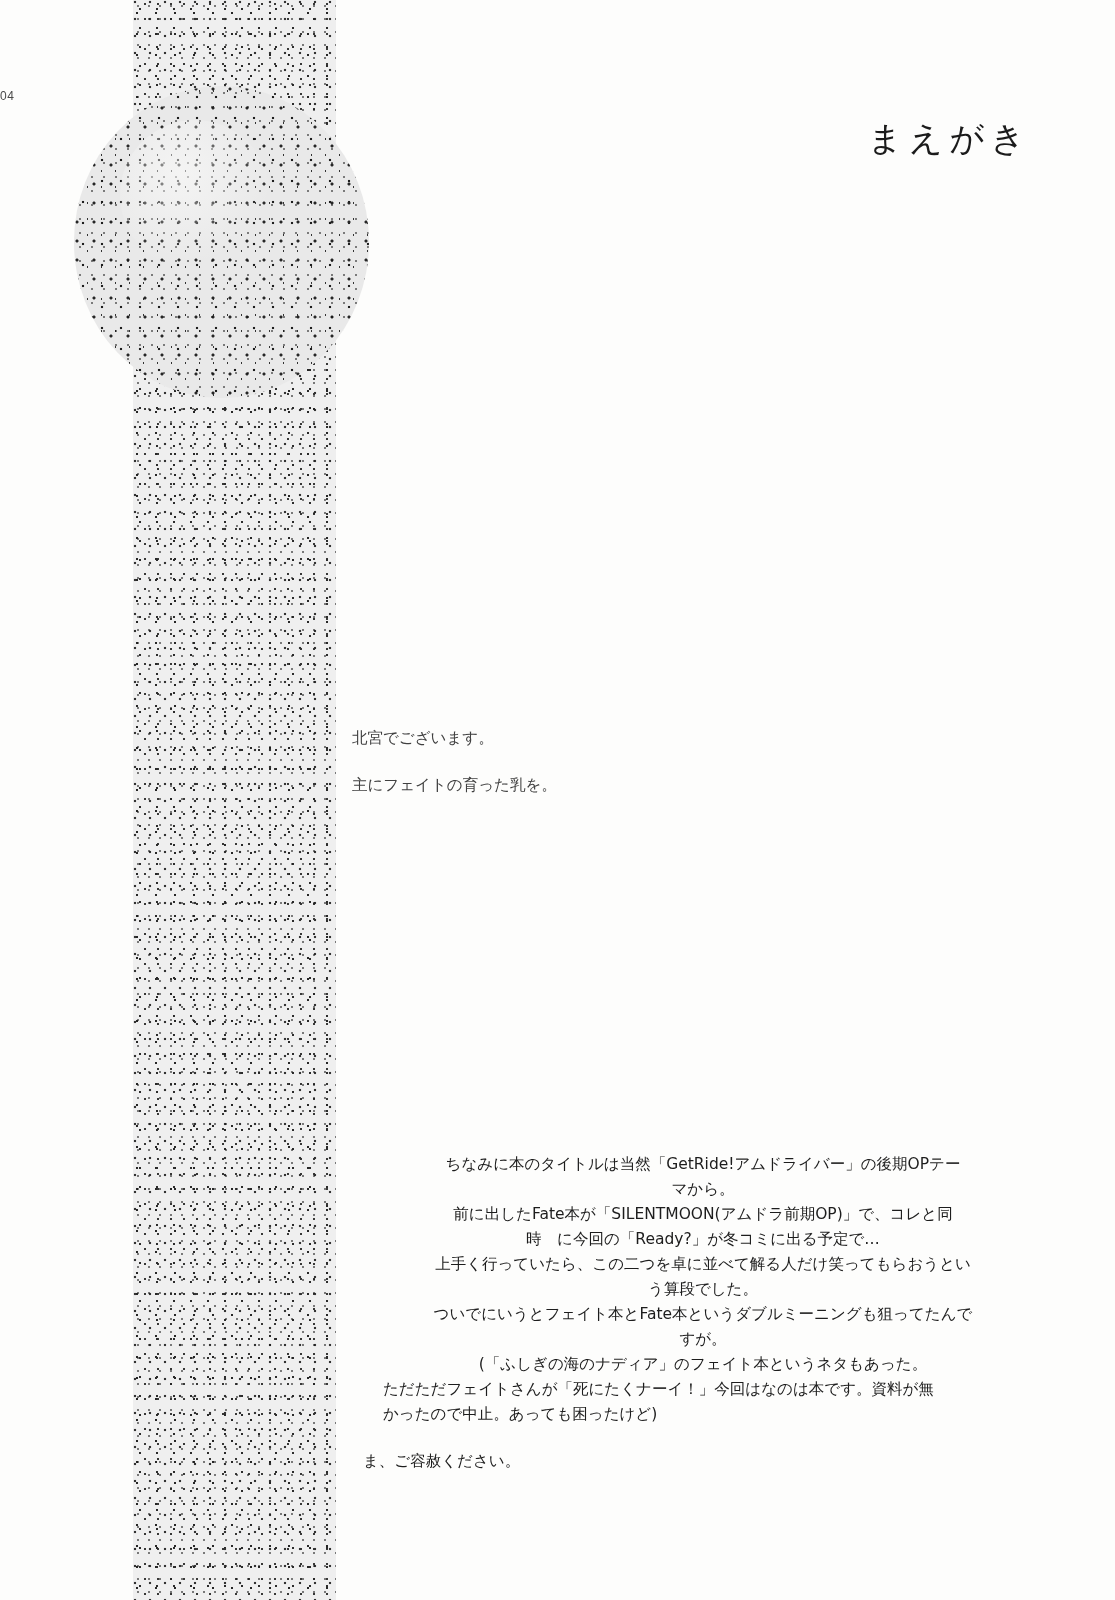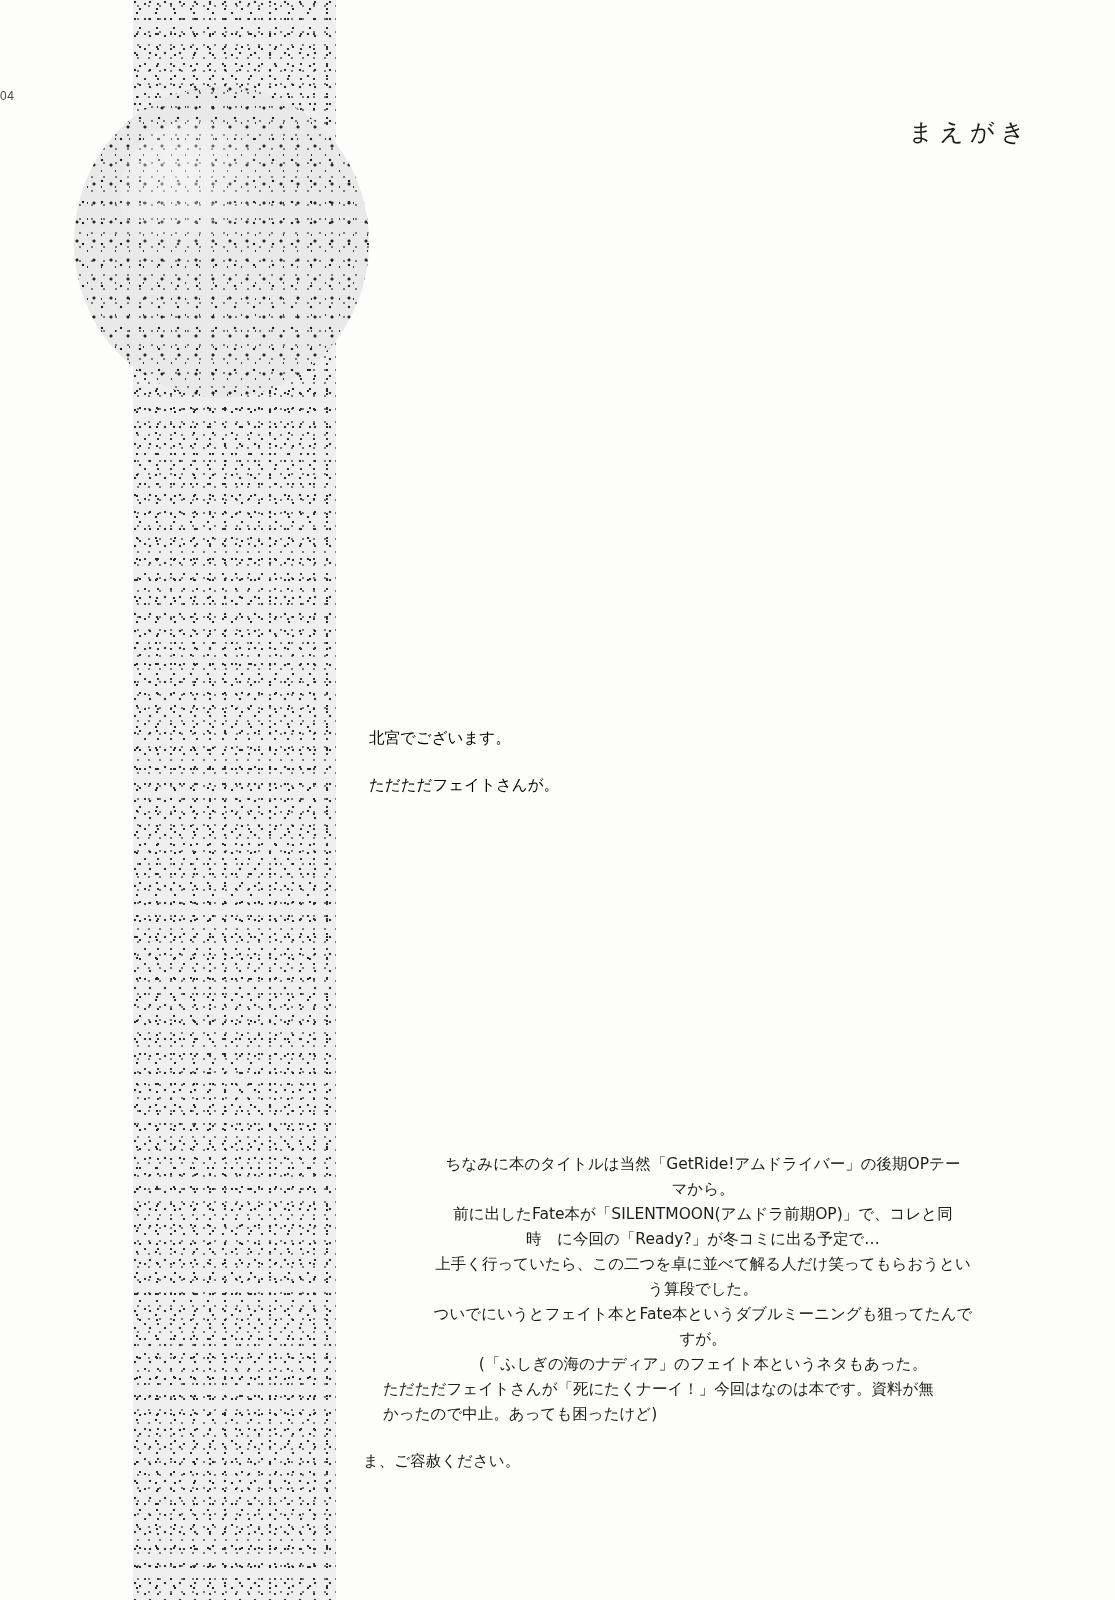--- a/index.html
+++ b/index.html
@@ -93,34 +93,34 @@
     color: #4a4a4a;
     letter-spacing: 0.5px;
     font-family: "Liberation Sans", sans-serif;
   }
 
   
   .heading {
     position: absolute;
     right: 84px;
     top: 116px;
-    font-size: 24px;
+    font-size: 34px;
     color: #1b1b1b;
     letter-spacing: 6px;
     font-family: "DejaVu Sans", sans-serif;
     margin-left: 7px;
   }
 
   
   .body-col {
     position: absolute;
-    left: 369px;
+    left: 352px;
     top: 726px;
     width: 660px;
-    color: #000000;
+    color: #404040;
     font-size: 15.5px;
     line-height: 25px;
     font-family: "DejaVu Sans", sans-serif;
   }
   .body-col-2 {
     position: absolute;
     left: 363px;
     top: 1152px;
     width: 680px;
     color: #1d1d1d;
@@ -149,21 +149,21 @@
   <div class="stipple-band"></div>
   <div class="stipple-orb"></div>
   <div class="orb-highlight"></div>
 
   <div class="page-number">04</div>
 
   <div class="heading">まえがき</div>
 
   <div class="body-col">
     <p class="para">北宮でございます。</p>
-    <p class="para">ただただフェイトさんが。</p>
+    <p class="para">主にフェイトの育った乳を。</p>
   </div>
 
   <div class="body-col-2">
     <p class="para tight">ちなみに本のタイトルは当然「GetRide!アムドライバー」の後期OPテー
 マから。
 前に出したFate本が「SILENTMOON(アムドラ前期OP)」で、コレと同
 時　に今回の「Ready?」が冬コミに出る予定で…
 上手く行っていたら、この二つを卓に並べて解る人だけ笑ってもらおうとい
 う算段でした。
 ついでにいうとフェイト本とFate本というダブルミーニングも狙ってたんで

